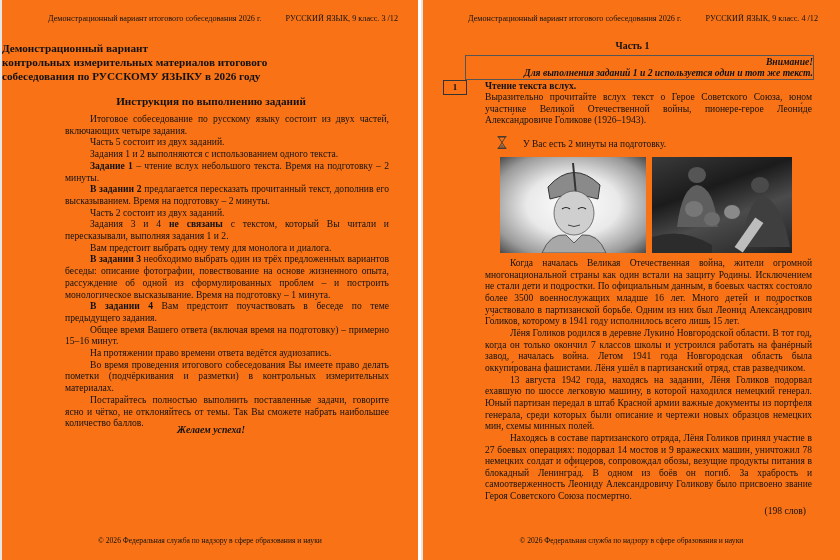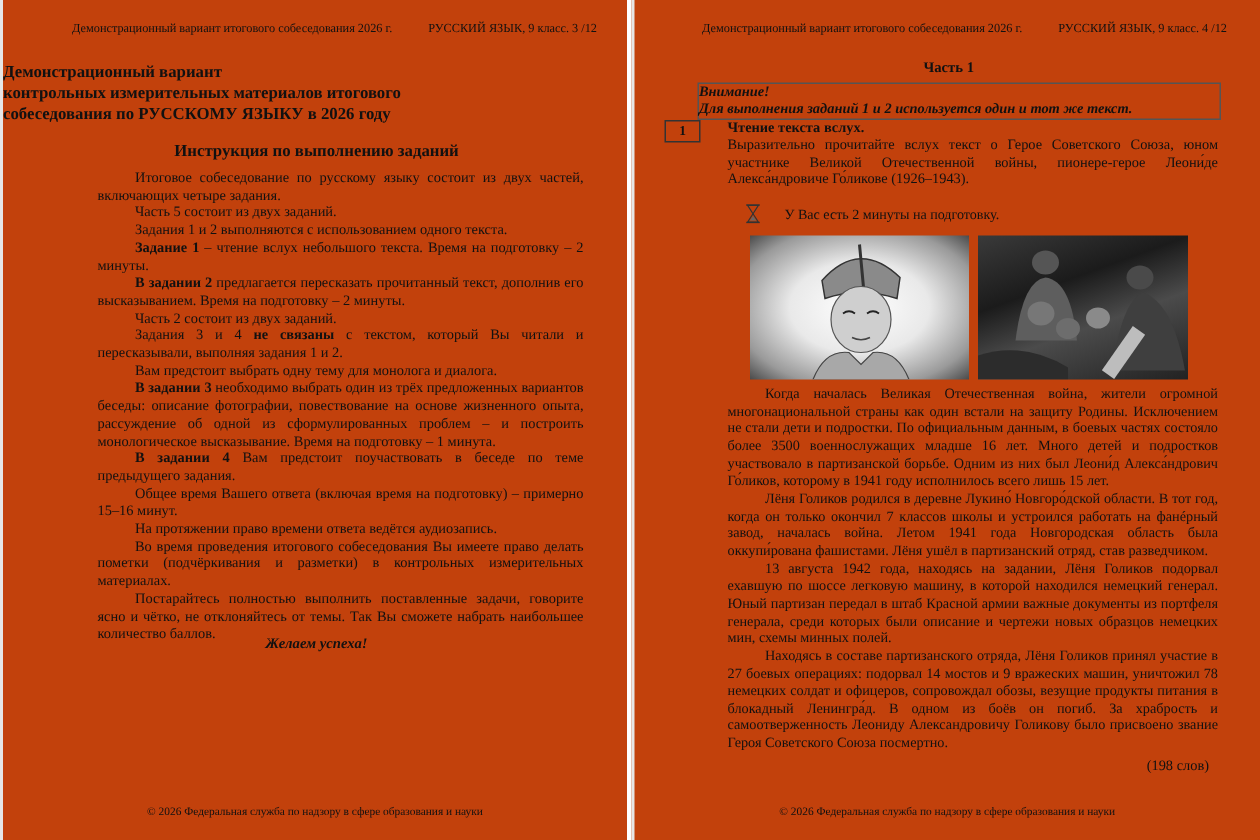--- a/index.html
+++ b/index.html
@@ -1,18 +1,18 @@
 <!DOCTYPE html>
 <html><head>
 <meta charset="utf-8">
 <style>
   html, body { margin:0; padding:0; }
   body { width:840px; height:560px; background:#ffffff; position:relative; overflow:hidden;
          font-family:"Liberation Serif", "DejaVu Serif", serif; color:#111; }
-  .page { position:absolute; top:0; height:560px; background:#c2410c; }
+  .page { position:absolute; top:0; height:560px; background:#f97316; }
   #page-left { left:0; width:418px; border-left:2px solid #e6e6e6; box-sizing:border-box; }
   #page-right { left:421px; width:419px; border-left:2px solid #e6e6e6; box-sizing:border-box; }
   .running-head { position:absolute; top:14px; font-size:8.2px; white-space:nowrap; }
   .running-head .rh-left { display:inline-block; }
   .running-head .rh-right { display:inline-block; margin-left:22px; }
   #page-left .running-head { left:46px; }
   #page-right .running-head { left:45px; }
 
   .title-block { position:absolute; top:41px; left:0; width:418px; 
                  font-weight:bold; font-size:11.2px; line-height:14px; }
@@ -21,21 +21,21 @@
   .body-text { position:absolute; left:63px; width:324px; font-size:9.6px; line-height:11.7px;
                text-align:justify; }
   .body-text p { margin:0; text-indent:25px; }
   .wish { position:absolute; top:424px; left:0; width:418px; text-align:center;
           font-weight:bold; font-style:italic; font-size:9.8px; }
   .footer { position:absolute; top:536px; left:0; width:100%; text-align:center; font-size:7.6px; }
 
   .part-title { position:absolute; top:40px; left:0; width:419px; text-align:center;
                 font-weight:bold; font-size:9.8px; }
   .attention-box { position:absolute; top:55px; left:42px; width:347px; height:22px;
-                   border:1px solid #555; text-align:left; font-weight:bold; font-style:italic;
+                   border:1px solid #555; text-align:right; font-weight:bold; font-style:italic;
                    font-size:9.6px; line-height:10.6px; padding-top:1px; box-sizing:content-box; }
   .task-number { position:absolute; top:80px; left:20px; width:22px; height:13px;
                  border:1px solid #333; text-align:center; font-size:9px; line-height:13px; font-weight:bold; }
   .task-head { position:absolute; top:80px; left:62px; width:327px; font-size:9.6px; line-height:11.4px;
                text-align:justify; }
   .task-head .bold { font-weight:bold; display:block; }
   .timer-row { position:absolute; top:136px; left:74px; font-size:9.4px; display:flex; align-items:flex-end; }
   .hourglass { width:10px; height:13px; margin-right:16px; position:relative; }
   .photo { position:absolute; top:157px; height:96px; overflow:hidden; }
   #photo-portrait { left:77px; width:146px;

